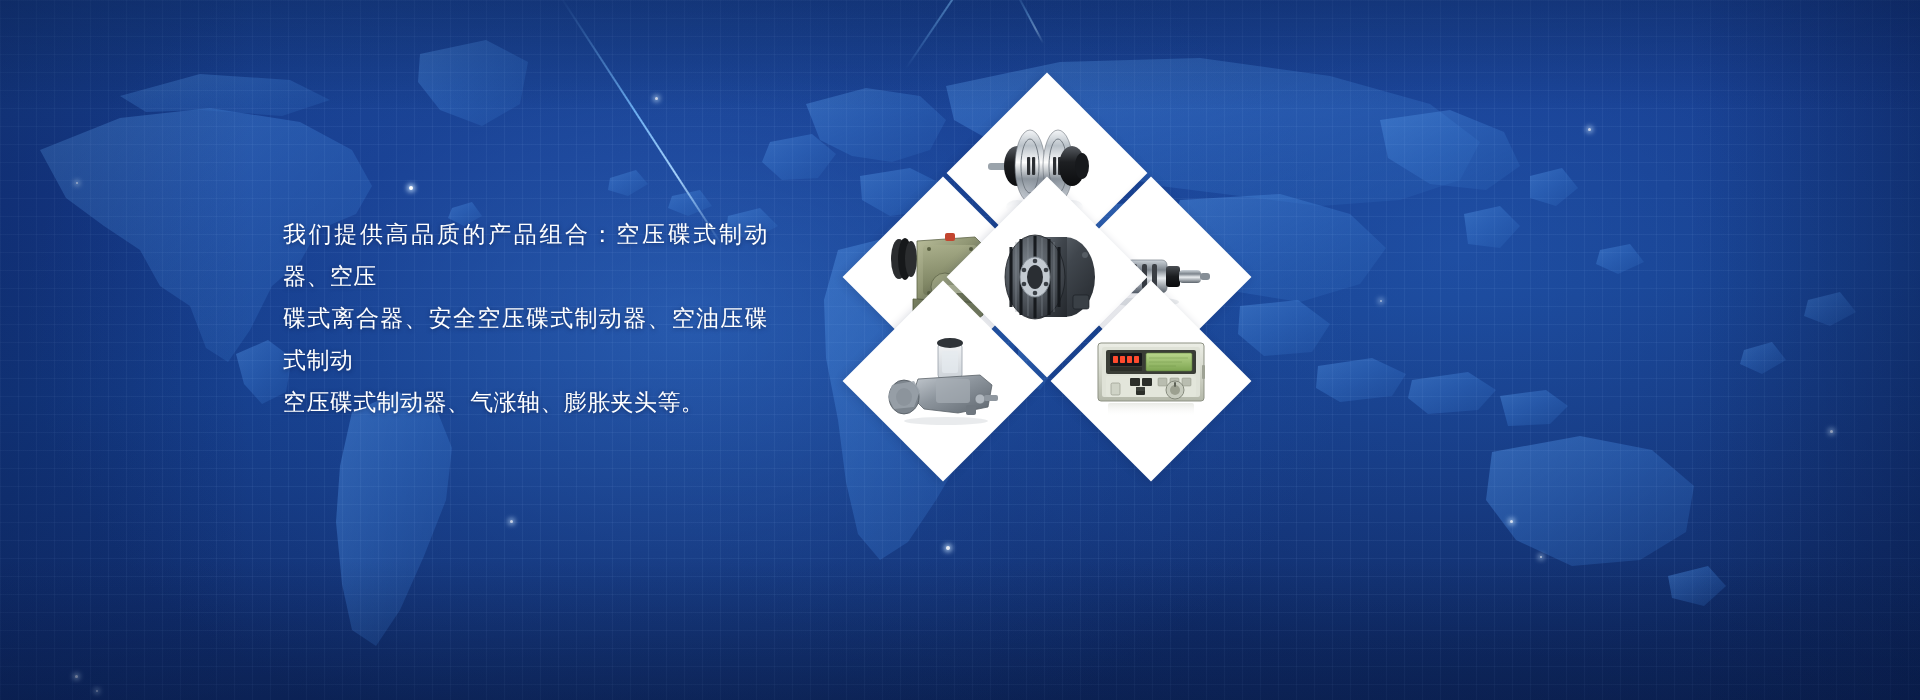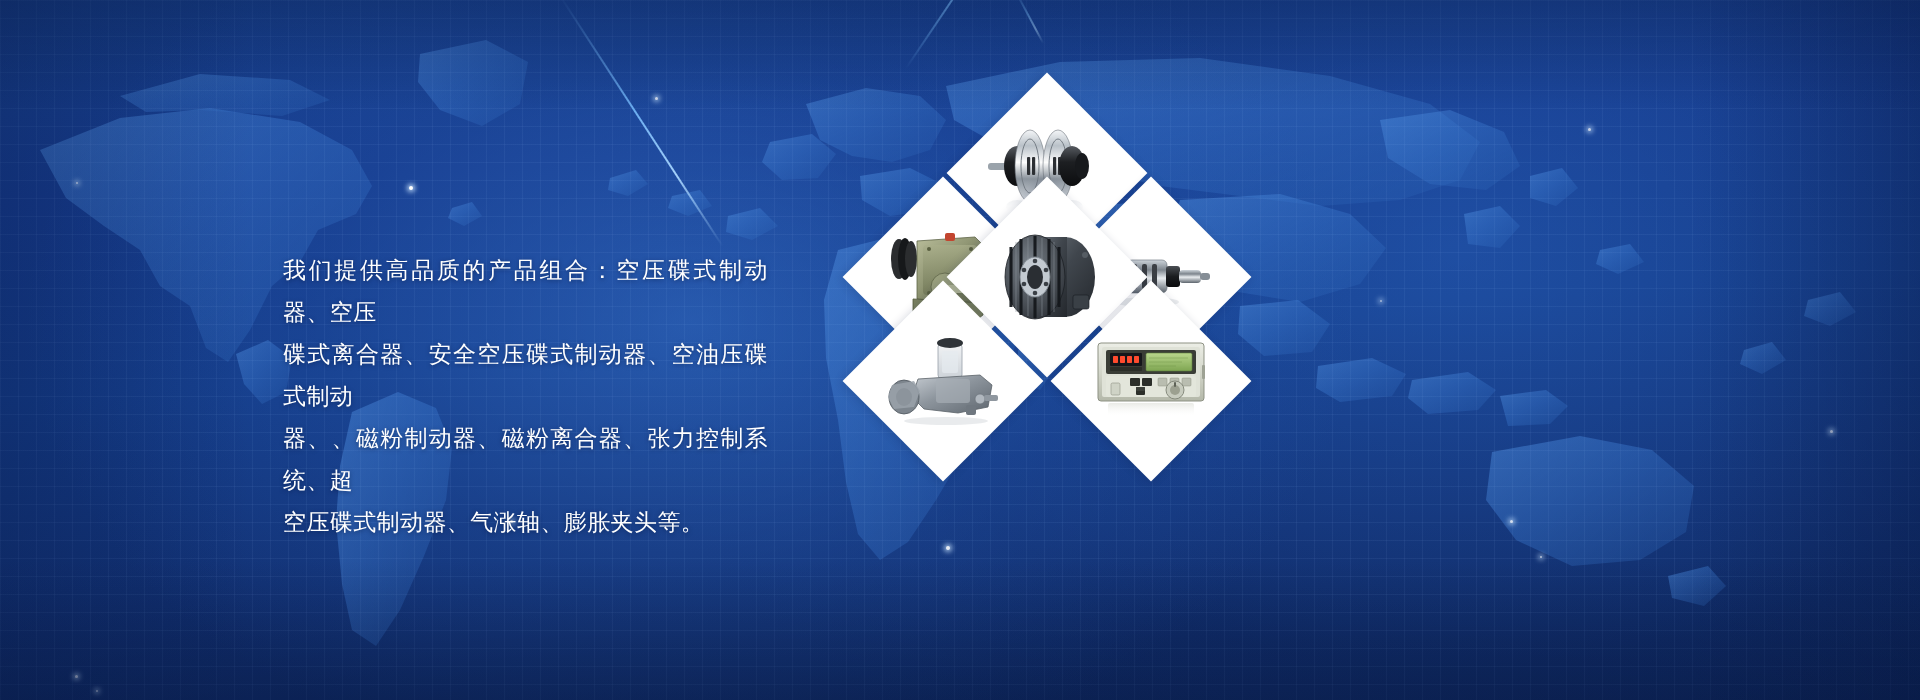--- a/index.html
+++ b/index.html
@@ -42,21 +42,20 @@
   .sparkle { position:absolute; border-radius:50%; background:#ffffff;
     box-shadow:0 0 5px 2px rgba(200,228,255,0.85); pointer-events:none; }
 
   
   .copy {
     position:absolute; left:283px; top:213px; width:485px;
     color:#ffffff; font-size:23px; line-height:42px;
     letter-spacing:0.4px; text-align:justify;
     text-shadow:0 1px 4px rgba(4,20,60,0.55);
     font-family:"DejaVu Sans","Liberation Sans",sans-serif;
-    margin-top:36px;
   }
   .copy p { text-align:justify; text-justify:inter-character; }
 
   
   .diamond-grid { position:absolute; left:838px; top:128px; width:418px; height:312px; }
   .tile {
     position:absolute; width:142px; height:142px;
     transform:rotate(45deg);
     background:#ffffff;
     overflow:hidden;
@@ -150,21 +149,20 @@
   <div class="sparkle" style="left:1540px;top:556px; width:2px; height:2px; opacity:.7;"></div>
   <div class="sparkle" style="left:1588px;top:128px; width:3px; height:3px; opacity:.75;"></div>
   <div class="sparkle" style="left:1380px;top:300px; width:2px; height:2px; opacity:.6;"></div>
   <div class="sparkle" style="left:1830px;top:430px; width:3px; height:3px; opacity:.7;"></div>
 
   <div class="vignette"></div>
 
   <div class="copy">
     <p>我们提供高品质的产品组合：空压碟式制动器、空压</p>
     <p>碟式离合器、安全空压碟式制动器、空油压碟式制动</p>
-    <p>器、、磁粉制动器、磁粉离合器、张力控制系统、超</p>
     <p style="text-align:left;">空压碟式制动器、气涨轴、膨胀夹头等。</p>
   </div>
 
   <div class="diamond-grid">
 
     <div class="tile t-top">
       <div class="inner">
         <svg width="130" height="108" viewBox="0 0 130 108">
           <defs>
             <linearGradient id="chrome" x1="0" y1="0" x2="0" y2="1">

